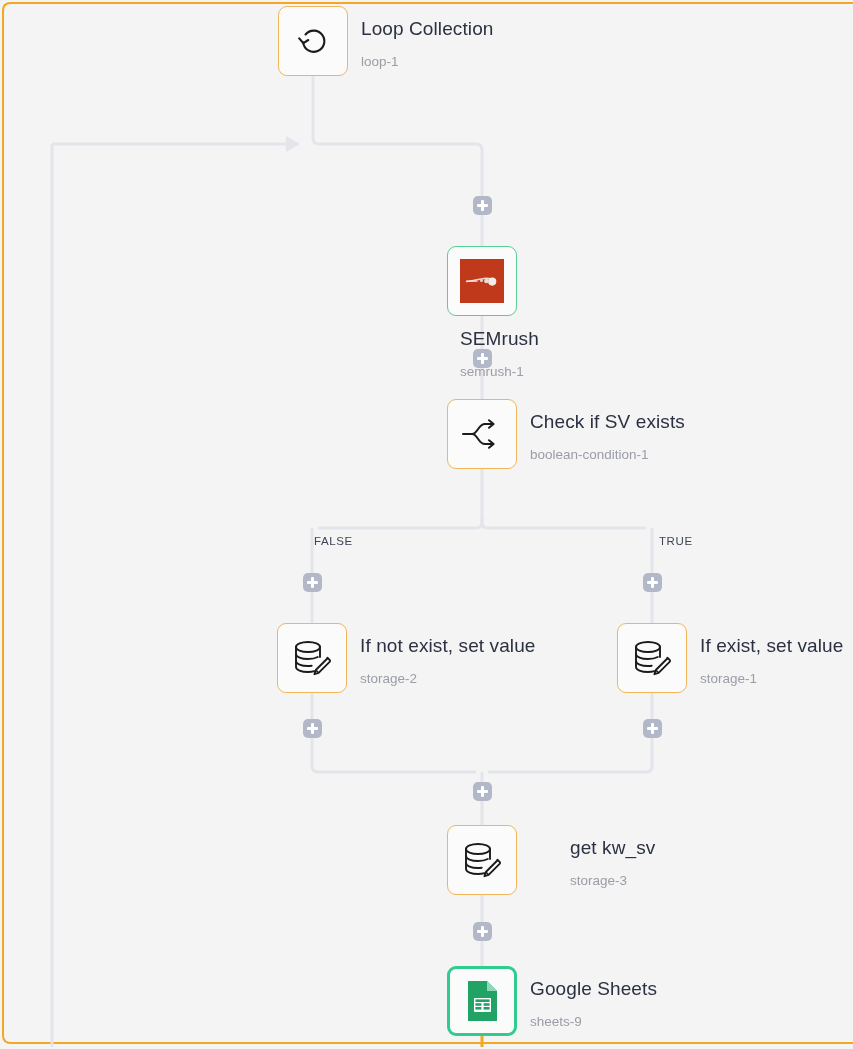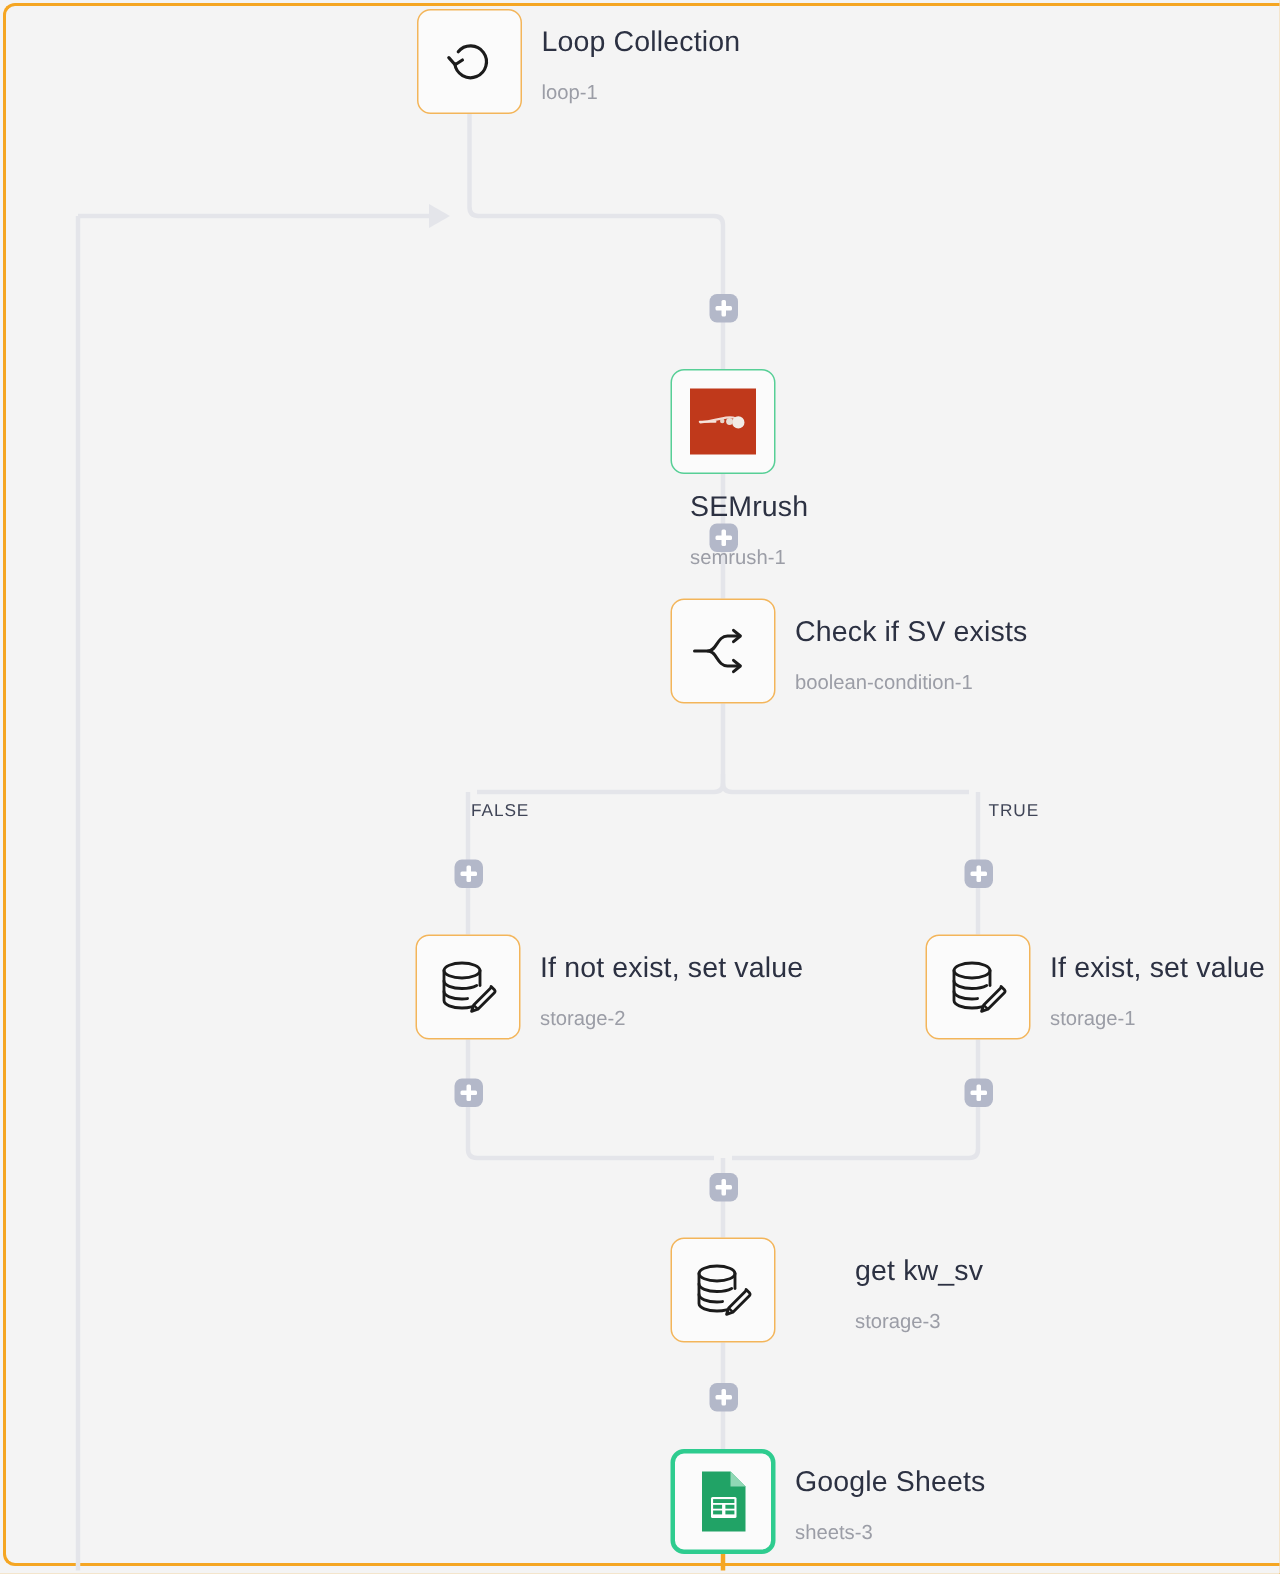--- a/index.html
+++ b/index.html
@@ -275,21 +275,21 @@
           <rect x="13.4" y="20.4" width="14.2" height="2.6" fill="#21a366"></rect>
           <rect x="13.4" y="24.2" width="6.0" height="2.6" fill="#21a366"></rect>
           <rect x="21.6" y="24.2" width="6.0" height="2.6" fill="#21a366"></rect>
           <rect x="13.4" y="28.0" width="6.0" height="2.6" fill="#21a366"></rect>
           <rect x="21.6" y="28.0" width="6.0" height="2.6" fill="#21a366"></rect>
         </svg>
       </span>
     </div>
     <div class="node-labels">
       <div class="node-title">Google Sheets</div>
-      <div class="node-sub">sheets-3</div>
+      <div class="node-sub">sheets-9</div>
     </div>
   </div>
 
   <div class="branch-label" style="left:294px; top:535px;">FALSE</div>
   <div class="branch-label" style="left:639px; top:535px;">TRUE</div>
 
   <div class="plus-btn" style="left:473px; top:196px;"></div>
   <div class="plus-btn" style="left:473px; top:349px;"></div>
   <div class="plus-btn" style="left:303px; top:573px;"></div>
   <div class="plus-btn" style="left:643px; top:573px;"></div>

